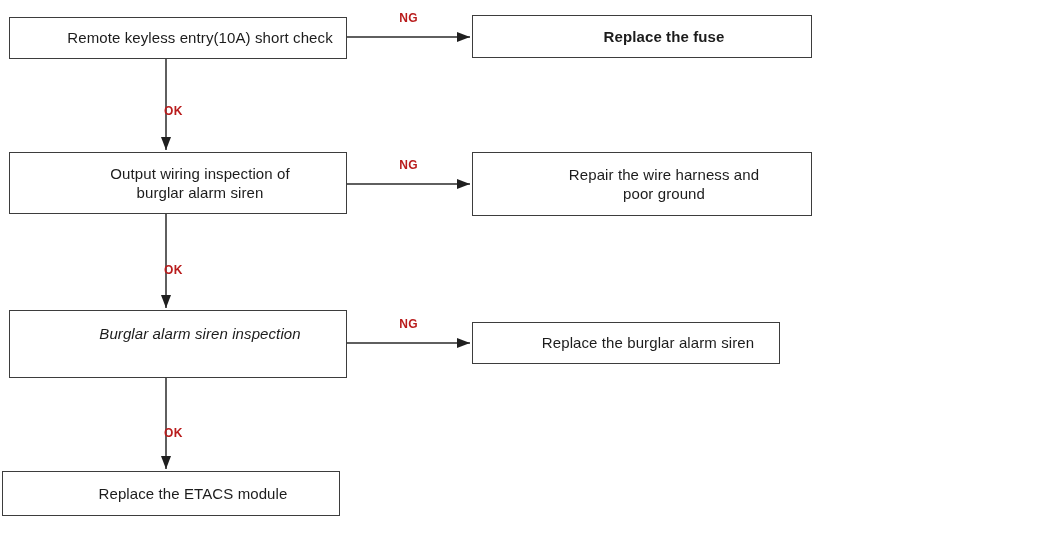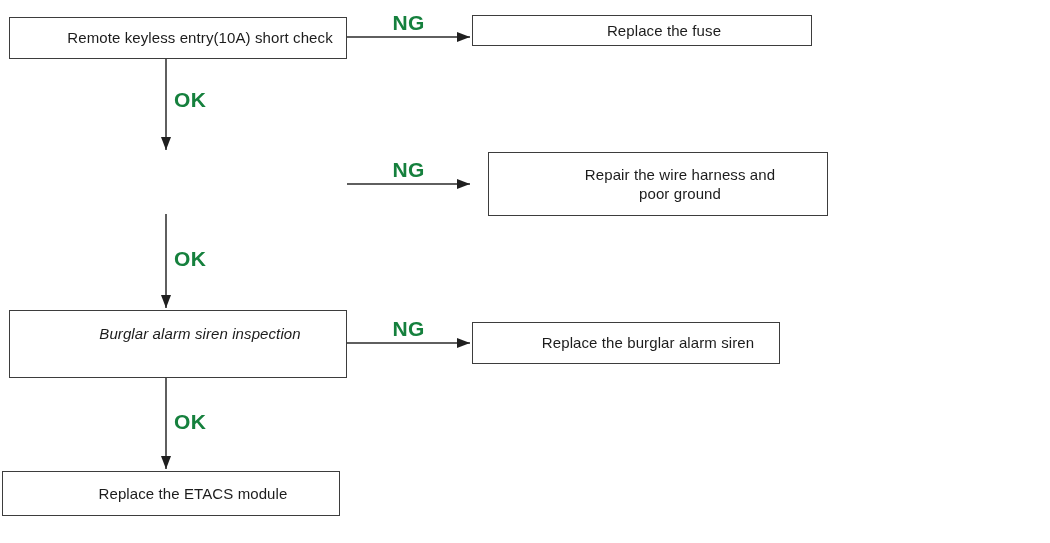--- a/index.html
+++ b/index.html
@@ -36,32 +36,33 @@
     color: #1c1c1c;
     text-align: center;
     white-space: pre-line;
     letter-spacing: 0.1px;
   }
   .node.lift-text {
     padding-bottom: 20px;
   }
   .edge-label {
     position: absolute;
-    font-size: 21px;
+    font-size: 12px;
     font-weight: bold;
-    color: #15803d;
+    color: #b91c1c;
     letter-spacing: 0.3px;
   }
   .edge-label.ng {
     left: 347px;
     width: 123px;
     text-align: center;
   }
   .edge-label.ok {
-    left: 174px;
+    left: 164px;
+    margin-top: 16px;
   }
 </style>
 </head>
 <body>
 
 <div class="stage">
 
   <svg class="wires" width="1050" height="543" viewBox="0 0 1050 543">
     <defs>
       <marker id="ah" markerUnits="userSpaceOnUse" markerWidth="14" markerHeight="10" refX="13" refY="5" orient="auto">
@@ -75,34 +76,38 @@
 
     <line x1="166" y1="59" x2="166" y2="150" stroke="#2a2a2a" stroke-width="1.5" marker-end="url(#ah)"></line>
     <line x1="166" y1="214" x2="166" y2="308" stroke="#2a2a2a" stroke-width="1.5" marker-end="url(#ah)"></line>
     <line x1="166" y1="378" x2="166" y2="469" stroke="#2a2a2a" stroke-width="1.5" marker-end="url(#ah)"></line>
   </svg>
 
   <div class="node" style="left:9px; top:17px; width:338px; height:42px;">
     <span class="node-label">Remote keyless entry(10A) short check</span>
   </div>
 
+  <div class="node" style="left:9px; top:152px; width:338px; height:62px;">
+    <span class="node-label">Output wiring inspection of
+burglar alarm siren</span>
+  </div>
 
   <div class="node lift-text" style="left:9px; top:310px; width:338px; height:68px;font-style:italic;">
     <span class="node-label">Burglar alarm siren inspection</span>
   </div>
 
   <div class="node" style="left:2px; top:471px; width:338px; height:45px;">
     <span class="node-label">Replace the ETACS module</span>
   </div>
 
-  <div class="node" style="left:472px; top:15px; width:340px; height:31px;">
+  <div class="node" style="left:472px; top:15px; width:340px; height:43px;font-weight:bold;">
     <span class="node-label">Replace the fuse</span>
   </div>
 
-  <div class="node" style="left:472px; top:152px; width:340px; height:64px;margin-left:16px;">
+  <div class="node" style="left:472px; top:152px; width:340px; height:64px;">
     <span class="node-label">Repair the wire harness and
 poor ground</span>
   </div>
 
   <div class="node" style="left:472px; top:322px; width:308px; height:42px;">
     <span class="node-label">Replace the burglar alarm siren</span>
   </div>
 
   <div class="edge-label ng" style="top:11px;">NG</div>
   <div class="edge-label ng" style="top:158px;">NG</div>

